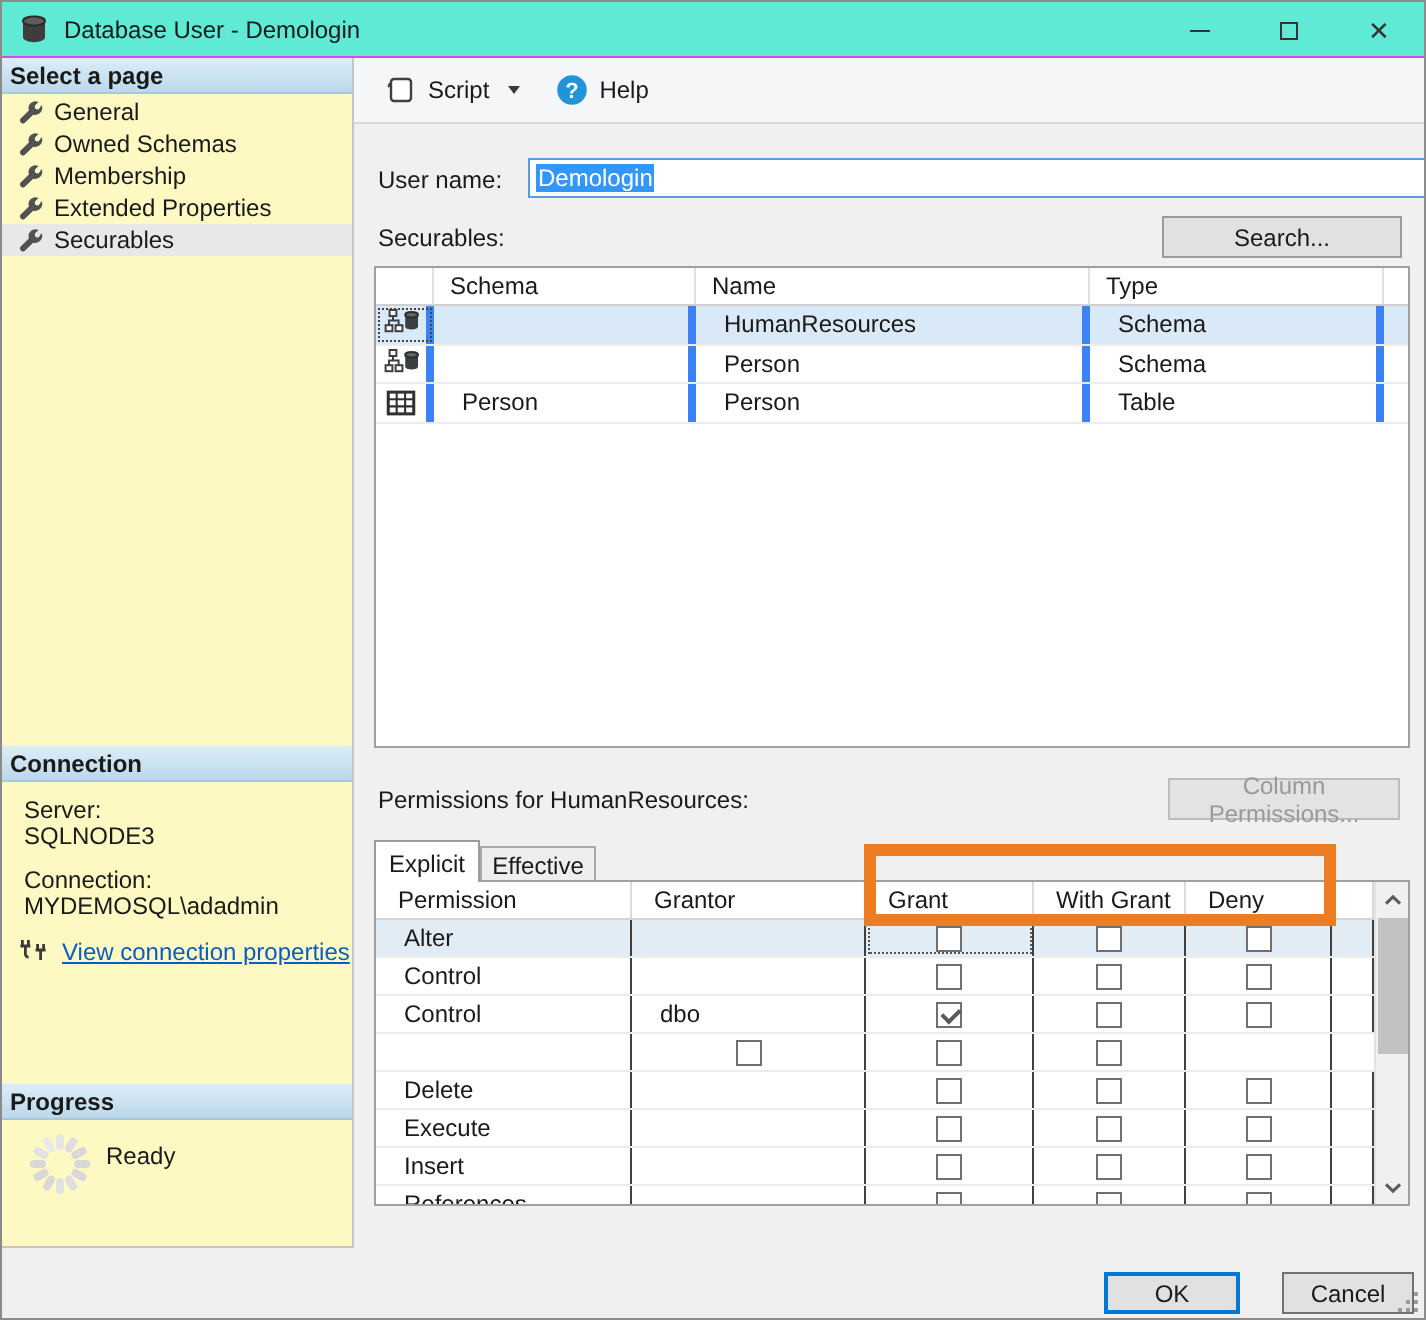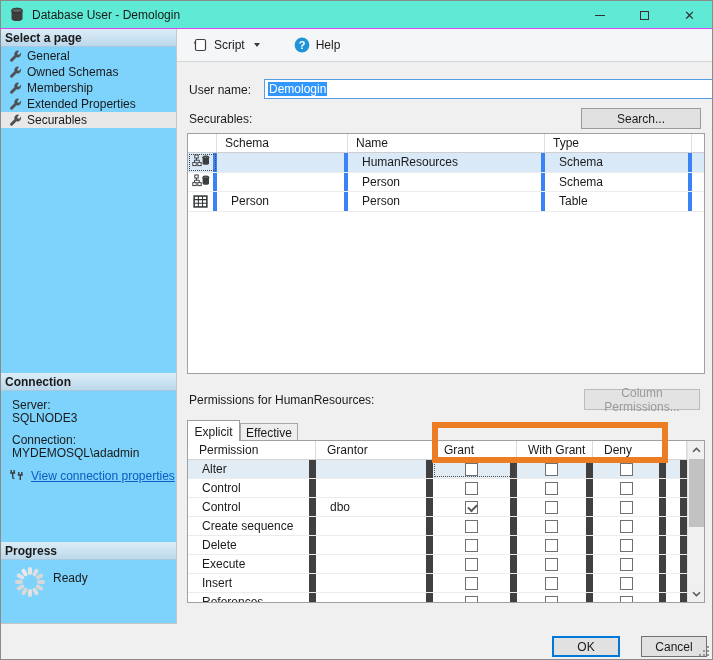--- a/index.html
+++ b/index.html
@@ -12,41 +12,41 @@
   
   .titlebar { position:absolute; left:0; top:0; width:100%; height:28px; background:#5eead4;
               border-bottom:1px solid #d946ef; display:flex; align-items:center; padding-left:9px; }
   .titlebar .title { margin-left:8px; font-size:12px; color:#1a1a1a; }
   .win-controls { position:absolute; right:0; top:0; height:28px; display:flex; }
   .win-btn { width:45px; height:28px; display:flex; align-items:center; justify-content:center; cursor:default; }
   .glyph-min { width:10px; height:1px; background:#333; }
   .glyph-max { width:9px; height:9px; border:1px solid #333; }
   .glyph-close { font-size:13px; color:#333; line-height:1; }
   
-  .sidebar { position:absolute; left:0; top:28px; width:176px; height:595px; background:#7dd3fc;
+  .sidebar { position:absolute; left:0; top:28px; width:176px; height:595px; background:#fef9c3;
              border-right:1px solid #c6c6c6; border-bottom:1px solid #c6c6c6; }
   .side-hdr { position:absolute; left:0; width:100%; height:18px; line-height:18px; font-weight:bold;
               padding-left:4px; background:linear-gradient(#dcedf8, #bcd8ea); border-bottom:1px solid #aac7dc; }
   .hdr-select { top:0; }
   .hdr-conn { top:344px; }
   .hdr-prog { top:513px; }
   .pages { position:absolute; top:19px; left:0; width:100%; }
   .side-item { position:relative; height:16px; line-height:16px; padding-left:26px; cursor:default; }
   .side-item.sel { background:#e8e8e8; }
   .side-item svg { position:absolute; left:8px; top:2px; }
   .conn-text { position:absolute; left:11px; line-height:13px; }
   .lbl-server { top:370px; } .val-server { top:383px; }
   .lbl-connection { top:405px; } .val-connection { top:418px; }
   .link-row { position:absolute; left:8px; top:440px; display:flex; align-items:center; }
   .link { color:#0a5dc2; text-decoration:underline; margin-left:6px; cursor:pointer; }
   .spinner { position:absolute; left:12px; top:536px; }
   .ready { position:absolute; left:52px; top:542px; }
   
   .toolbar { position:absolute; left:176px; top:28px; width:537px; height:33px; background:#f5f6f7;
-             border-bottom:1px solid #d7d7d7; display:flex; align-items:center; padding-left:11px;gap:16px; }
+             border-bottom:1px solid #d7d7d7; display:flex; align-items:center; padding-left:11px; }
   .tool-btn { display:flex; align-items:center; gap:6px; padding:3px 4px; cursor:default; }
   .caret { width:0; height:0; border-left:3.5px solid transparent; border-right:3.5px solid transparent;
            border-top:4px solid #3a3a3a; margin-left:3px; }
   .help-group { margin-left:10px; }
   
   .abs { position:absolute; }
   .lbl-username { left:188px; top:82px; }
   .username-box { left:248px; top:78px; width:451px; height:20px; background:#fff;
                   border:1px solid #569de5; display:flex; align-items:center; padding-left:3px;margin-left:15px; }
   .sel-text { background:#3297fd; color:#fff; padding:0 1px; }
@@ -73,21 +73,21 @@
                 border:1px solid #9c9c9c; border-bottom:none; z-index:3; padding-top:2px; }
   .tab-inactive { left:239px; top:422px; width:58px; height:18px; background:#eeeeee;
                   border:1px solid #a8a8a8; border-bottom:none; z-index:1; }
   
   .perm-grid { left:186px; top:439px; width:518px; height:163px; background:#fff;
                border:1px solid #a0a0a0; overflow:hidden; z-index:2; }
   .perm-row { display:grid; grid-template-columns:128px 117px 84px 76px 73px 1fr; margin-right:17px; }
   .perm-head { height:19px; border-bottom:1px solid #d4d4d4; }
   .perm-head > div { border-right:1px solid #dadada; line-height:18px; padding-left:11px; background:#fff; white-space:nowrap; }
   .perm-body-row { height:19px; border-bottom:1px solid #ececec; }
-  .perm-body-row > div { border-right:7px solid #404040; line-height:18px; padding-left:14px; white-space:nowrap; overflow:hidden; }
+  .perm-body-row > div { border-right:1px solid #404040; line-height:18px; padding-left:14px; white-space:nowrap; overflow:hidden; }
   .perm-body-row.sel { background:#e2ecf5; }
   .cb-cell { display:flex; align-items:center; justify-content:center; padding-left:0 !important; }
   .cb-cell.focus { outline:1px dotted #555; outline-offset:-2px; }
   .cb { position:relative; width:13px; height:13px; background:#fff; border:1px solid #707070; display:inline-block; }
   .cb.checked::after { content:""; position:absolute; left:2px; top:2px; width:7px; height:4px;
                        border-left:2px solid #5a5a5a; border-bottom:2px solid #5a5a5a; transform:rotate(-45deg); }
   
   .vscroll { position:absolute; right:0; top:0; width:17px; height:100%; background:#f0f0f0; border-left:1px solid #e2e2e2; }
   .scroll-btn { position:absolute; left:0; width:17px; height:17px; display:flex; align-items:center; justify-content:center; }
   .scroll-up { top:0; } .scroll-down { bottom:0; }
@@ -316,21 +316,20 @@
           </div>
           <div class="cb-cell">
             <span class="cb"></span>
           </div>
           <div class="cb-cell">
             <span class="cb"></span>
           </div>
           <div></div>
         </div>
         <div class="perm-row perm-body-row">
-          <div>Create sequence</div>
           <div></div>
           <div class="cb-cell">
             <span class="cb"></span>
           </div>
           <div class="cb-cell">
             <span class="cb"></span>
           </div>
           <div class="cb-cell">
             <span class="cb"></span>
           </div>

